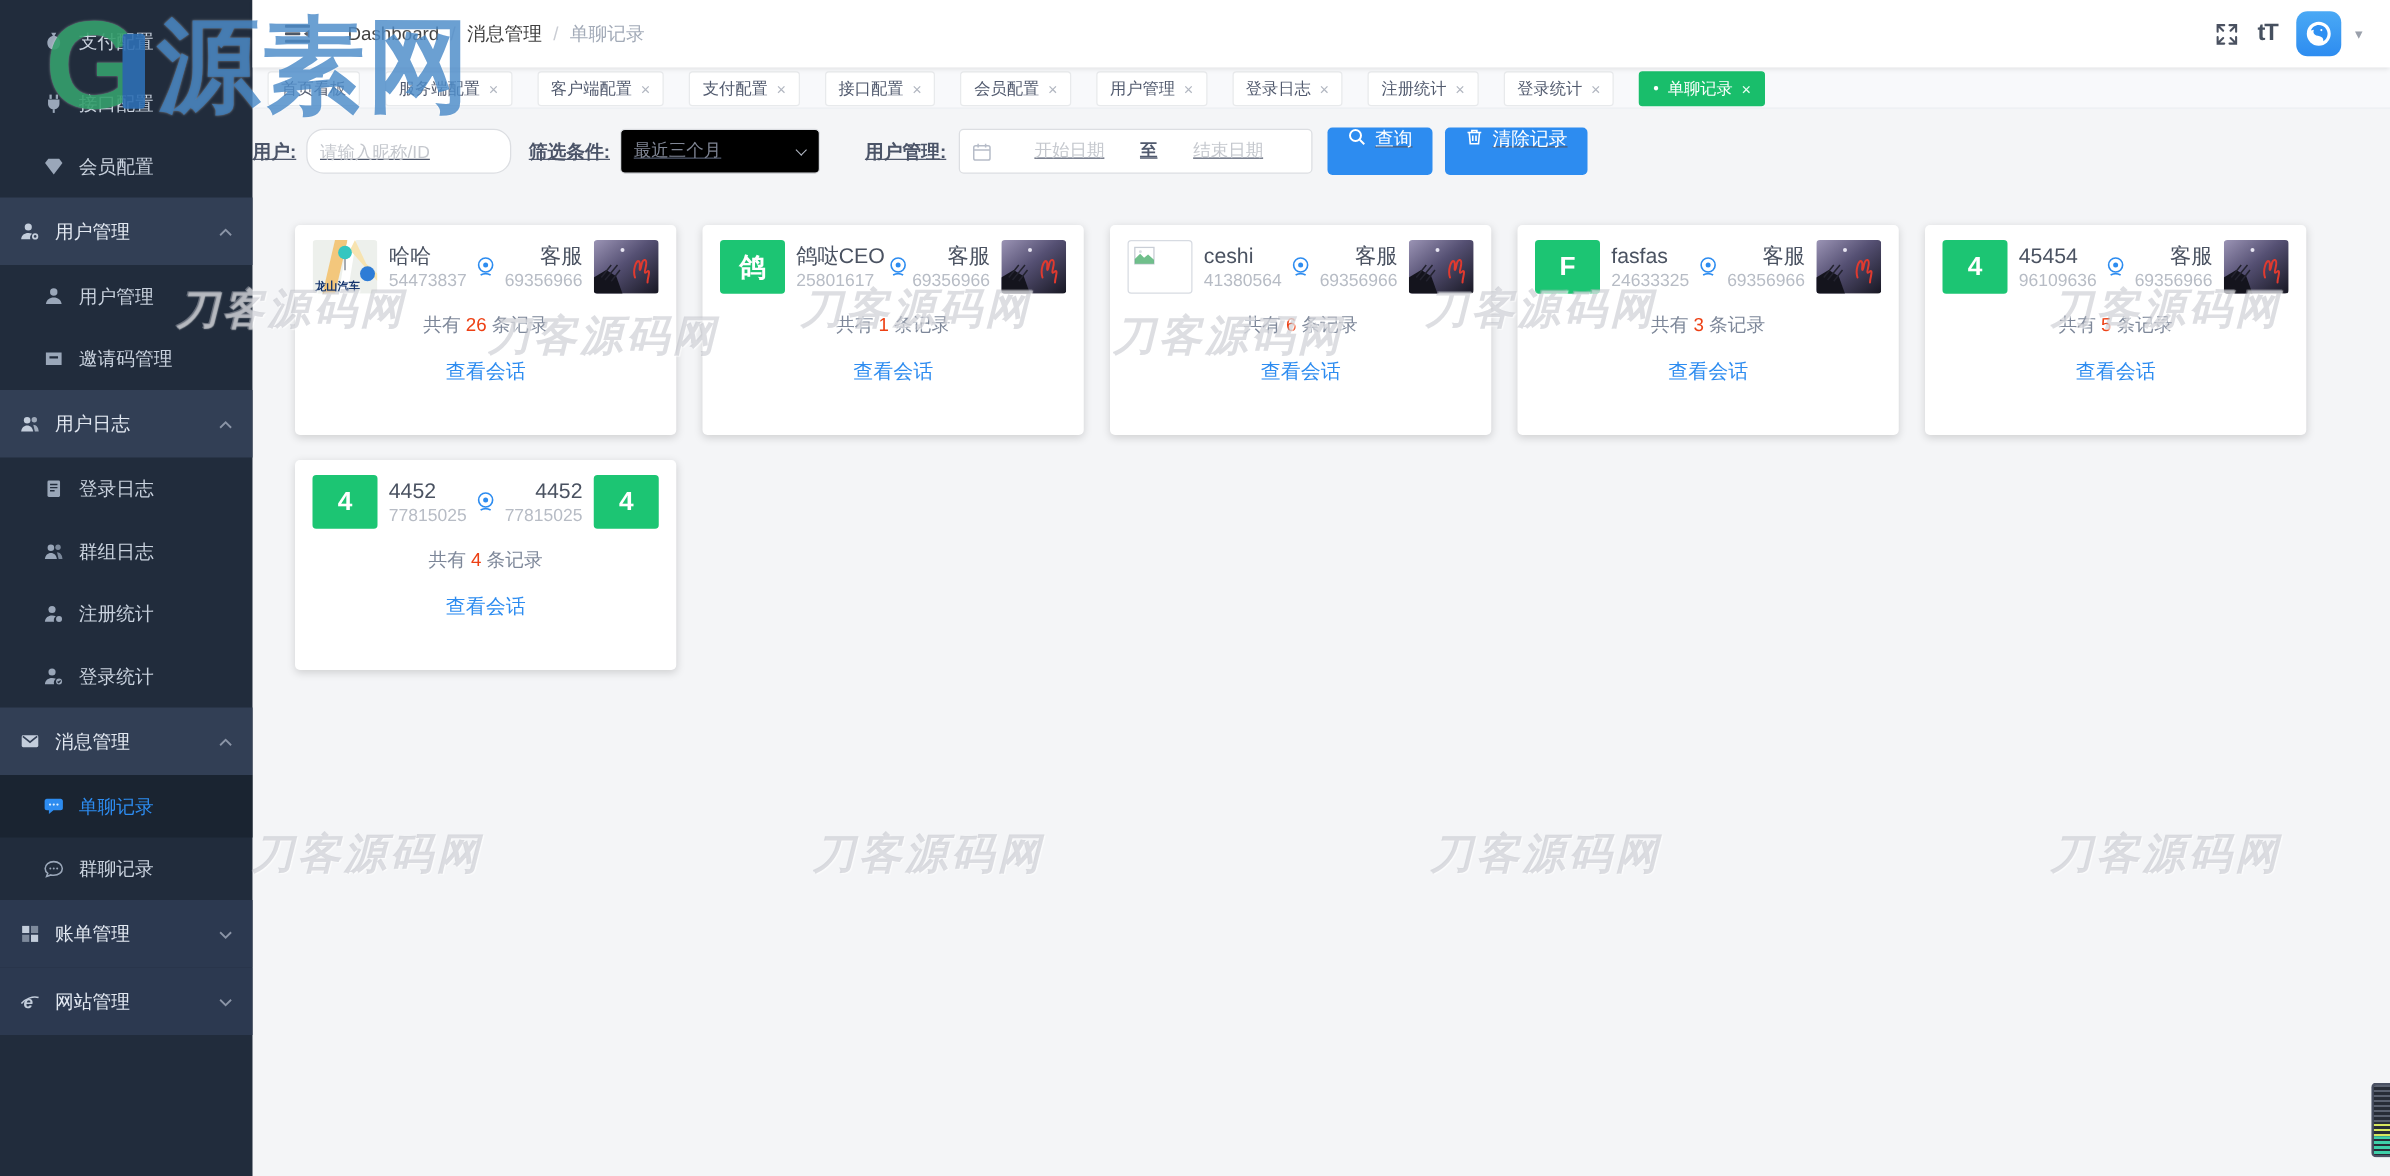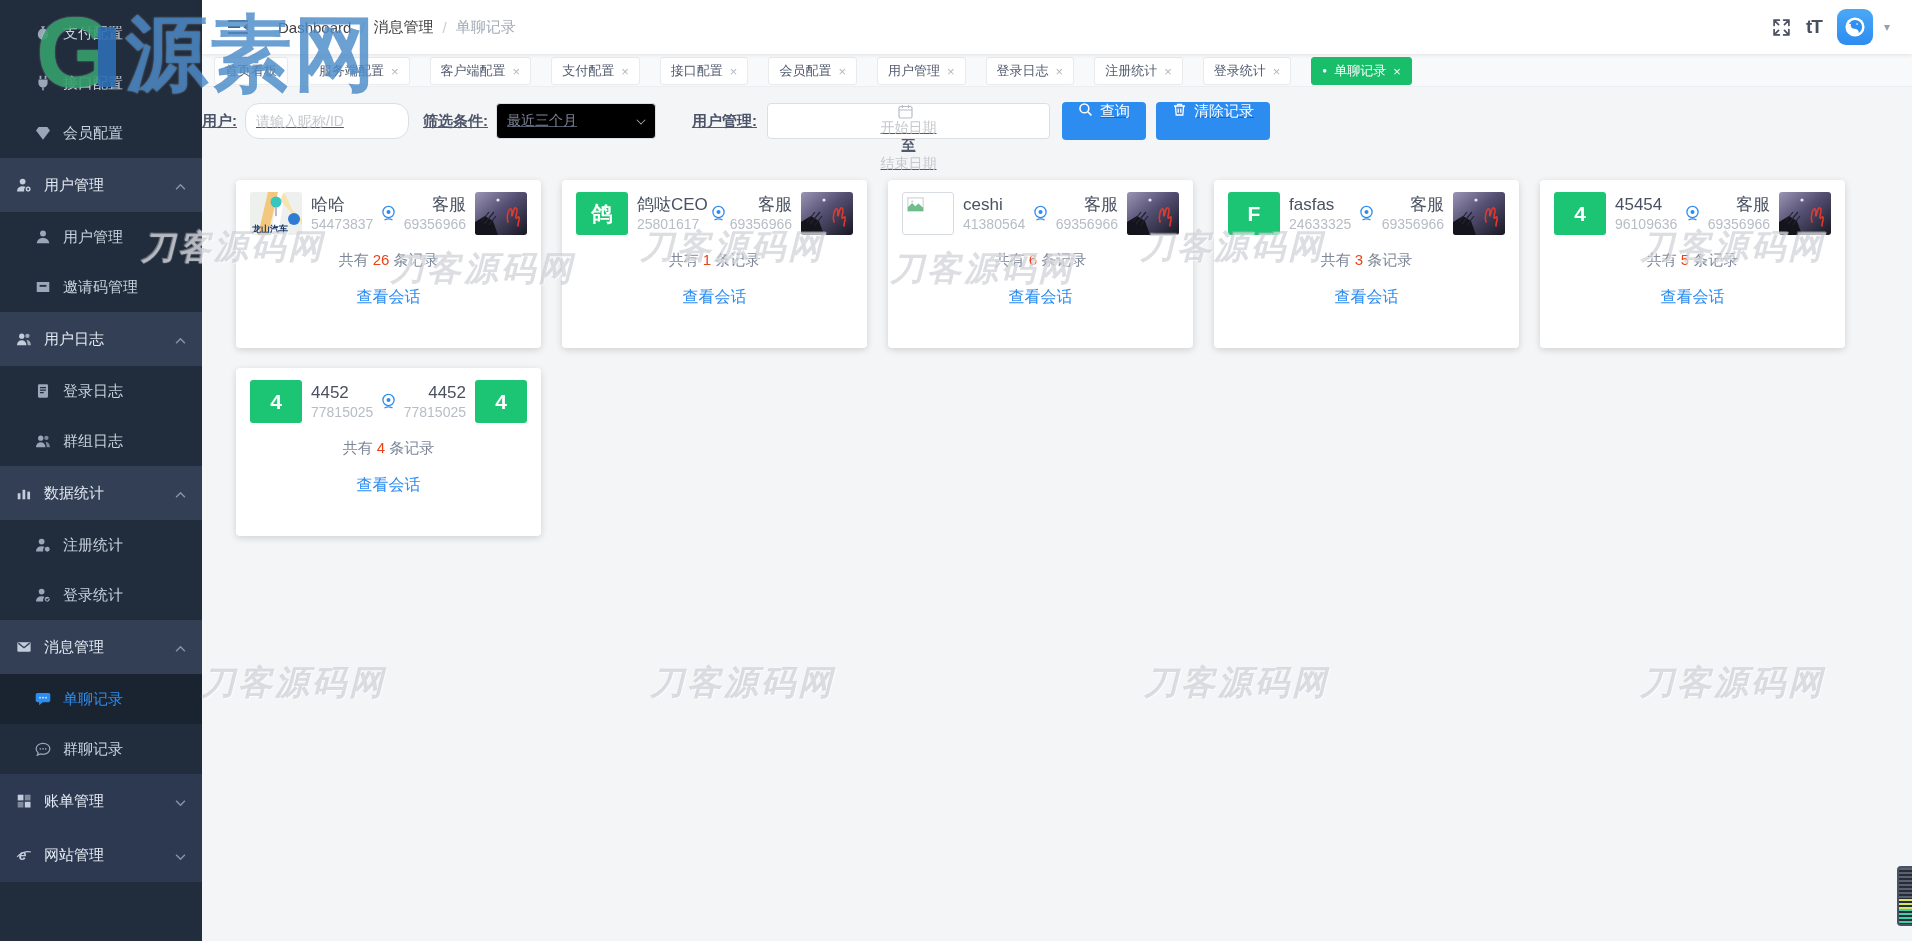--- a/index.html
+++ b/index.html
@@ -43,21 +43,21 @@
   .tab.active .dot { font-size:8px; line-height:1; }
   .tab.active .x { color:#eafff3; }
 
   
   .filterbar { position:absolute; left:202px; top:100px; height:42px; display:flex; align-items:center; z-index:3;text-decoration:underline; }
   .flabel { font-size:15px; font-weight:bold; color:#4b5468; white-space:nowrap; }
   .f-input { width:164px; height:36px; border:1px solid #dcdee2; border-radius:14px; background:#fff; margin:0 14px 0 8px; padding:0 10px; font-size:14px; color:#515a6e; font-family:inherit; outline:none; }
   .f-input::placeholder { color:#c5c8ce; }
   .f-select { width:160px; height:36px; border:1px solid #dcdee2; border-radius:4px; background:#000000; margin:0 36px 0 8px; display:flex; align-items:center; padding:0 10px; font-size:14px; color:#808695; cursor:pointer; position:relative; }
   .sel-arrow { position:absolute; right:10px; top:14px; width:8px; height:8px; border-right:1.4px solid #b6bcc8; border-bottom:1.4px solid #b6bcc8; transform:rotate(45deg) scale(.8,.8); transform-origin:center; margin-top:-2px; }
-  .f-daterange { width:283px; height:36px; border:1px solid #dcdee2; border-radius:4px; background:#fff; margin:0 12px 0 10px; display:flex; align-items:center; padding:0 10px; font-size:14px; cursor:pointer;flex-direction:column; }
+  .f-daterange { width:283px; height:36px; border:1px solid #dcdee2; border-radius:4px; background:#fff; margin:0 12px 0 10px; display:flex; align-items:center; padding:0 10px; font-size:14px; cursor:pointer; }
   .f-daterange .cal { width:15px; height:15px; flex:none; margin-right:6px; }
   .dr-ph { flex:1; text-align:center; color:#c5c8ce; }
   .dr-to { color:#515a6e; font-weight:bold; }
   .btn { height:38px; border:none; border-radius:4px; background:#2d8cf0; color:#fff; font-size:15px; font-family:inherit; display:flex; align-items:flex-start; gap:7px; padding:0 16px; cursor:pointer; }
   .btn + .btn { margin-left:10px; }
   .btn svg { width:15px; height:15px; }
 
   
   .cards-wrap { position:absolute; left:236px; top:180px; width:1640px; display:flex; flex-wrap:wrap; gap:20px 21px; z-index:1; }
   .card { width:305px; height:168px; background:#fff; border-radius:4px; box-shadow:0 2px 7px rgba(0,0,0,.15); padding:12px 14px; }
@@ -193,33 +193,20 @@
         <svg viewBox="0 0 14 14">
           <circle cx="5" cy="4.5" r="2.3"></circle>
           <path d="M.8 12.4c.3-2.7 2-4.2 4.2-4.2s3.9 1.5 4.2 4.2z"></path>
           <circle cx="10" cy="4.2" r="1.9" opacity=".75"></circle>
           <path d="M9.3 7.7c2.1.2 3.5 1.6 3.8 4.7h-2.7" opacity=".75"></path>
         </svg>
       </span>
     <span class="slabel">群组日志</span>
   </div>
 
-  <div class="srow parent">
-    <span class="sicon">
-        <svg viewBox="0 0 14 14">
-          <rect x="1.5" y="7.2" width="2.4" height="5.3"></rect>
-          <rect x="5.7" y="4.2" width="2.4" height="8.3"></rect>
-          <rect x="9.9" y="5.8" width="2.4" height="6.7"></rect>
-        </svg>
-      </span>
-    <span class="slabel">数据统计</span>
-    <span class="schev"><svg viewBox="0 0 10 6">
-          <path d="M1 5l4-4 4 4" stroke="#8a94a6" fill="none" stroke-width="1.3"></path>
-        </svg></span>
-  </div>
   <div class="srow child">
     <span class="sicon">
         <svg viewBox="0 0 14 14">
           <circle cx="5.8" cy="4" r="2.5"></circle>
           <path d="M.8 12.6c.3-2.9 2.3-4.4 5-4.4 1 0 1.9.2 2.7.6-1.2.8-1.7 2.3-1.3 3.8z"></path>
           <circle cx="10.7" cy="10.7" r="2.1"></circle>
         </svg>
       </span>
     <span class="slabel">注册统计</span>
   </div>

